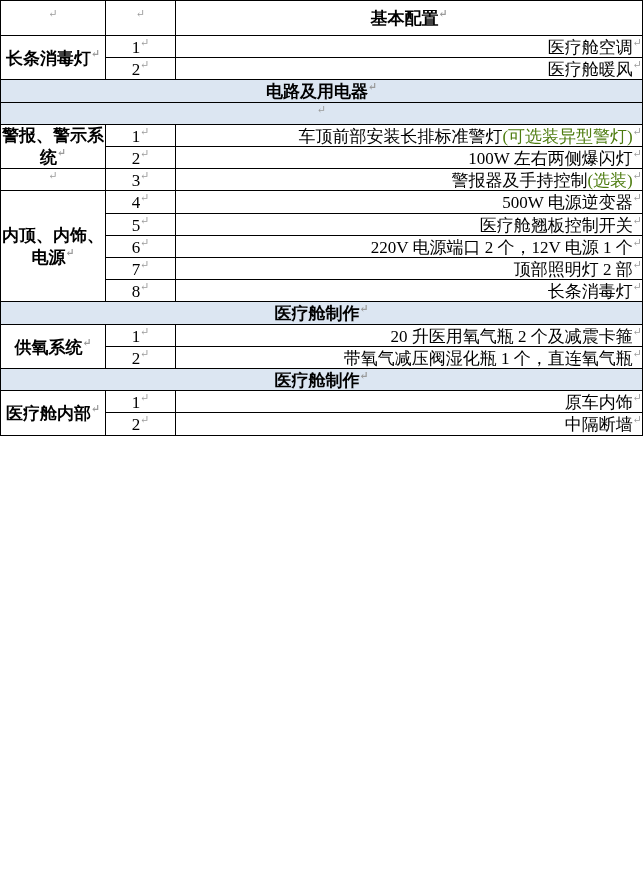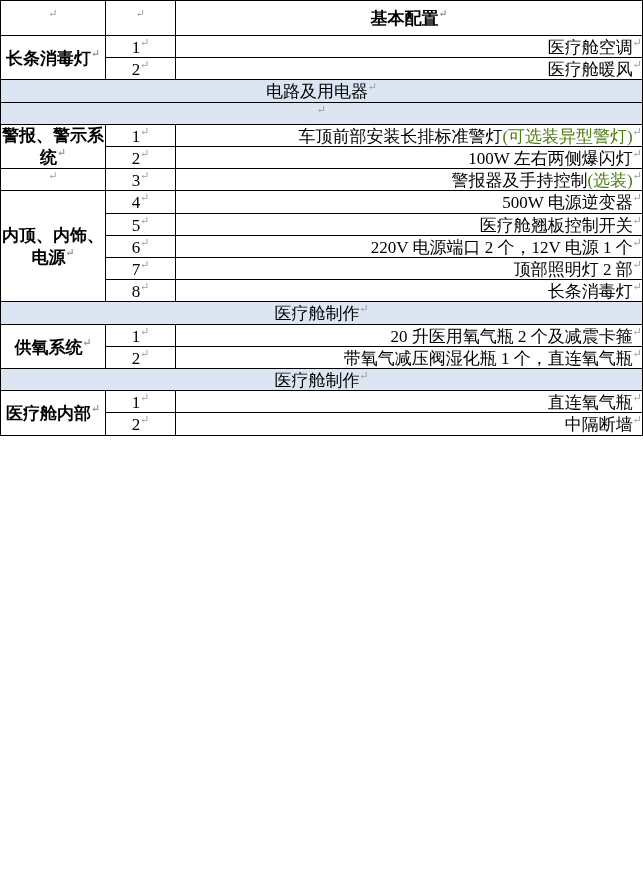--- a/index.html
+++ b/index.html
@@ -43,21 +43,21 @@
     padding: 4px 2px;
   }
   td.desc {
     text-align: right;
     padding: 4px 6px;
     font-size: 17px;
   }
   td.section {
     background: #dce6f2;
     text-align: center;
-    font-weight: normal;
+    font-weight: bold;
     font-size: 17px;
     padding: 7px 2px;
     margin-left: 25px;
   }
   td.section-blank {
     background: #dce6f2;
     text-align: center;
     font-size: 13px;
     padding: 7px 2px;
     color: #808080;
@@ -170,21 +170,21 @@
       <td class="desc"><span>带氧气减压阀湿化瓶 1 个，直连氧气瓶</span><span class="mark">↵</span></td>
     </tr>
 
     <tr>
       <td class="section" colspan="3"><span>医疗舱制作</span><span class="mark">↵</span></td>
     </tr>
 
     <tr>
       <td class="cat" rowspan="2"><span>医疗舱内部</span><span class="mark">↵</span></td>
       <td class="num"><span>1</span><span class="mark">↵</span></td>
-      <td class="desc"><span>直连氧气瓶</span><span class="mark">↵</span></td>
+      <td class="desc"><span>原车内饰</span><span class="mark">↵</span></td>
     </tr>
     <tr>
       <td class="num"><span>2</span><span class="mark">↵</span></td>
       <td class="desc"><span>中隔断墙</span><span class="mark">↵</span></td>
     </tr>
 
   </tbody>
 </table>
 
 </body></html>

